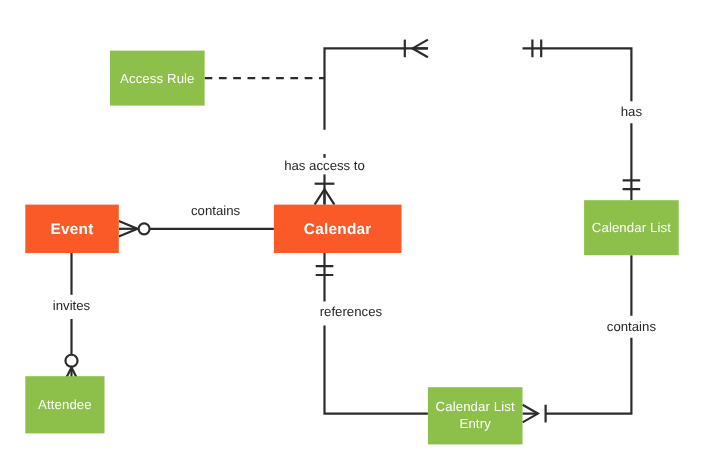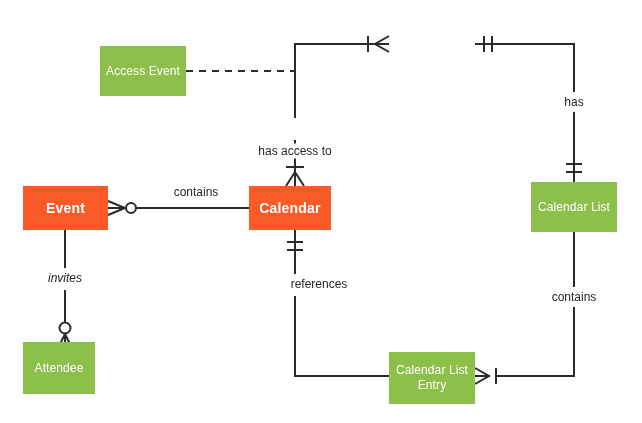--- a/index.html
+++ b/index.html
@@ -122,54 +122,54 @@
       <g>
         <line x1="496" y1="368" x2="496" y2="384"></line>
         <path d="M 475 368 L 489 376 L 475 384" fill="none"></path>
         <line x1="475" y1="376" x2="489" y2="376"></line>
       </g>
 
     </g>
   </svg>
 
   <div class="entity-box" style="left:100px; top:46px; width:86px; height:50px; background:#8CC04A;">
-    <span>Access Event</span>
+    <span>Access Rule</span>
   </div>
 
 
   <div class="entity-box" style="left:531px; top:182px; width:86px; height:50px; background:#8CC04A;">
     <span>Calendar List</span>
   </div>
 
   <div class="entity-box accent" style="left:23px; top:186px; width:85px; height:44px; background:#FA5A28;">
     <span>Event</span>
   </div>
 
-  <div class="entity-box accent" style="left:249px; top:186px; width:82px; height:44px; background:#FA5A28;">
+  <div class="entity-box accent" style="left:249px; top:186px; width:116px; height:44px; background:#FA5A28;">
     <span>Calendar</span>
   </div>
 
   <div class="entity-box" style="left:23px; top:342px; width:72px; height:52px; background:#8CC04A;">
     <span>Attendee</span>
   </div>
 
   <div class="entity-box" style="left:389px; top:352px; width:86px; height:52px; background:#8CC04A;">
     <span>Calendar List
 Entry</span>
   </div>
 
   <div class="rel-label" style="left:295px; top:125px; transform:translate(-50%,-50%);margin-top:26px;">
     <span>has access to</span>
   </div>
 
   <div class="rel-label" style="left:196px; top:192px; transform:translate(-50%,-50%);">
     <span>contains</span>
   </div>
 
-  <div class="rel-label" style="left:65px; top:278px; transform:translate(-50%,-50%);font-style:italic;">
+  <div class="rel-label" style="left:65px; top:278px; transform:translate(-50%,-50%);">
     <span>invites</span>
   </div>
 
   <div class="rel-label" style="left:295px; top:284px; transform:translate(-50%,-50%);margin-left:24px;">
     <span>references</span>
   </div>
 
   <div class="rel-label" style="left:574px; top:102px; transform:translate(-50%,-50%);">
     <span>has</span>
   </div>

